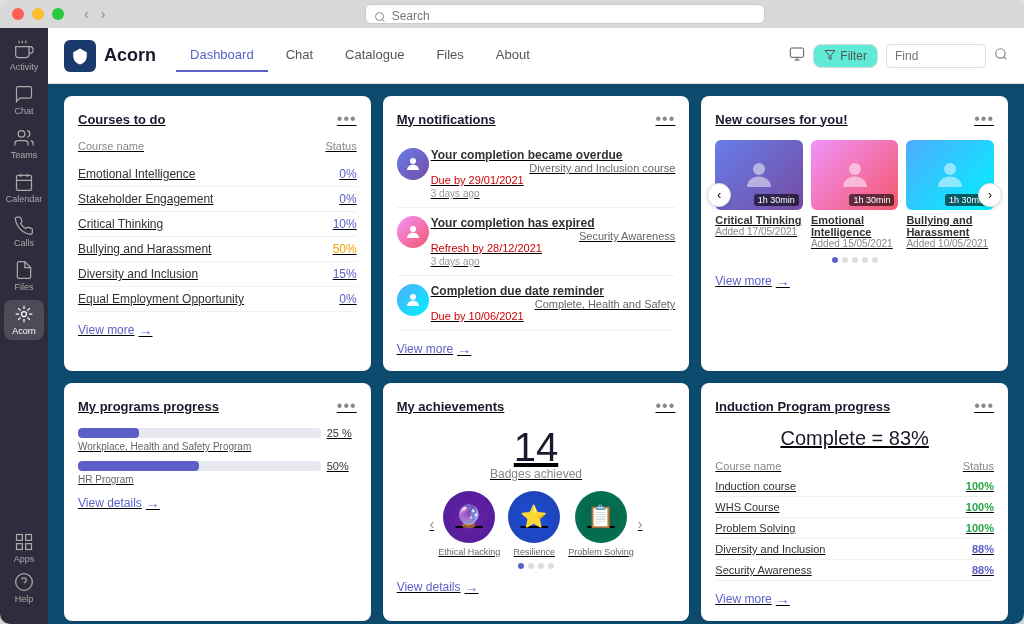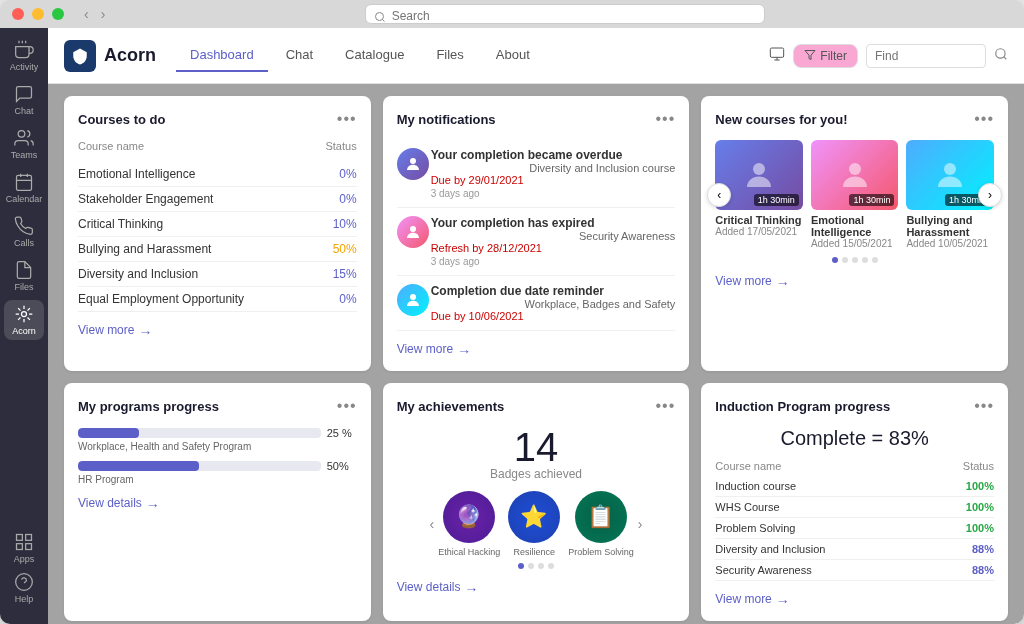--- a/index.html
+++ b/index.html
@@ -34,27 +34,27 @@
     
     .app-header { display: flex; align-items: center; padding: 0 16px; height: 56px; background: white; border-bottom: 1px solid #e0e0e0; flex-shrink: 0; }
     .app-logo { display: flex; align-items: center; gap: 8px; margin-right: 20px; }
     .app-logo-icon { width: 32px; height: 32px; background: #1a3a6b; border-radius: 6px; display: flex; align-items: center; justify-content: center; }
     .app-logo-icon svg { color: white; }
     .app-name { font-size: 18px; font-weight: 600; color: #1a1a2e; }
     .app-nav { display: flex; align-items: center; gap: 4px; flex: 1; }
     .nav-item { padding: 8px 14px; font-size: 13px; color: #555; cursor: pointer; border-bottom: 2px solid transparent; }
     .nav-item.active { color: #5b5fc7; border-bottom: 2px solid #5b5fc7; font-weight: 500; }
     .header-actions { display: flex; align-items: center; gap: 8px; }
-    .filter-btn { display: flex; gap: 4px; padding: 4px 10px; border-radius: 8px; cursor: pointer; font-size: 12px; color: #555; border: 1px solid #ddd; background: #f9a8d4; }
-    .find-input { border: 1px solid #ddd; border-radius: 4px; padding: 4px 8px; font-size: 12px; width: 120px; outline: none; }
+    .filter-btn { display: flex; gap: 4px; padding: 4px 10px; border-radius: 8px; cursor: pointer; font-size: 12px; color: #555; border: 1px solid #ddd; background: #5eead4; }
+    .find-input { border: 1px solid #ddd; border-radius: 4px; padding: 4px 8px; font-size: 12px; width: 100px; outline: none; }
     .search-icon-btn { background: none; border: none; cursor: pointer; color: #888; }
     .present-icon { background: none; border: none; cursor: pointer; color: #555; }
     
     
-    .dashboard { flex: 1; overflow-y: auto; padding: 12px 16px; background: #a3a3a3; display: grid; grid-template-columns: 1fr 1fr 1fr; grid-template-rows: auto auto; gap: 12px; }
+    .dashboard { flex: 1; overflow-y: auto; padding: 12px 16px; background: #0c4a6e; display: grid; grid-template-columns: 1fr 1fr 1fr; grid-template-rows: auto auto; gap: 12px; text-decoration: underline; }
     
     
     .card { background: white; border-radius: 8px; padding: 14px; box-shadow: 0 1px 3px rgba(0,0,0,0.08); }
     .card-header { display: flex; align-items: center; justify-content: space-between; margin-bottom: 12px; }
     .card-title { font-size: 13px; font-weight: 600; color: #1a1a2e; }
     .card-menu { color: #888; cursor: pointer; font-size: 16px; letter-spacing: 1px; }
     .view-more { display: flex; align-items: center; gap: 4px; color: #5b5fc7; font-size: 12px; cursor: pointer; margin-top: 10px; }
     .view-more-arrow { font-size: 14px; }
     
     
@@ -355,21 +355,21 @@
             </div>
             <div class="notif-item">
               <div class="notif-avatar" style="background: linear-gradient(135deg,#4facfe,#00f2fe);">
                 <svg width="18" height="18" viewBox="0 0 24 24" fill="white">
                     <circle cx="12" cy="8" r="4"></circle>
                     <path d="M4 20c0-4 3.6-7 8-7s8 3 8 7"></path>
                   </svg>
               </div>
               <div class="notif-content">
                 <div class="notif-title">Completion due date reminder</div>
-                <div class="notif-sub">Workplace, Badges and Safety</div>
+                <div class="notif-sub">Complete, Health and Safety</div>
                 <div class="notif-due">Due by 10/06/2021</div>
               </div>
             </div>
           </div>
           <div class="view-more">
             <span>View more</span>
             <span class="view-more-arrow">→</span>
           </div>
         </div>
 

